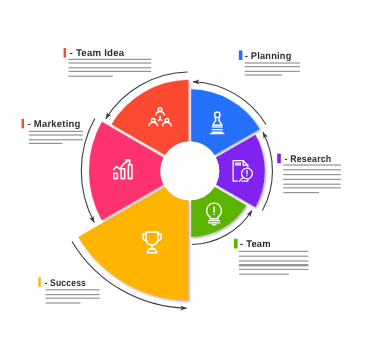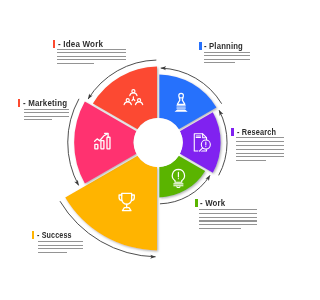--- a/index.html
+++ b/index.html
@@ -110,21 +110,21 @@
             <circle cx="19.25" cy="14.4" r="1.95"></circle>
             <path d="M14.65,20.1 A4.75,4.75 0 0 1 23.85,20.1"></path>
             <path d="M12,10.1 L12,12.6 M12,12.6 L10.2,14.9 M12,12.6 L13.8,14.9"></path>
           </g>
         </g>
       </g>
   </svg>
   <div class="calloutlayer">
       <div class="blk" style="left: 0px; top: 0px; width: 300px; height: 300px;">
         <div class="tick blk" style="background: rgb(252, 74, 48); left: 52.8px; top: 39.2px;"></div>
-        <div class="ttl blk" style="left: 58px; top: 39.7px; transform-origin: 0px 50%; transform: scaleX(0.99);">- Idea Work</div>
+        <div class="ttl blk" style="left: 58px; top: 39.7px; transform-origin: 0px 50%; transform: scaleX(0.99);">- Team Idea</div>
         <div class="lines blk" style="left: 56.7px; top: 48.6px;">
           <div class="ln" style="width: 69.3px; margin-bottom: 2.48px;"></div>
           <div class="ln" style="width: 69.3px; margin-bottom: 2.48px;"></div>
           <div class="ln" style="width: 69.3px; margin-bottom: 2.48px;"></div>
           <div class="ln" style="width: 69.3px; margin-bottom: 2.48px;"></div>
           <div class="ln" style="width: 36.9px; margin-bottom: 2.48px;"></div>
         </div>
       </div>
       <div class="blk" style="left: 0px; top: 0px; width: 300px; height: 300px; text-align: right;">
         <div class="tick blk" style="background: rgb(39, 113, 252); left: 199px; top: 41.5px;"></div>
@@ -154,21 +154,21 @@
           <div class="ln" style="width: 47.6px; margin-bottom: 2.75px;"></div>
           <div class="ln" style="width: 47.6px; margin-bottom: 2.75px;"></div>
           <div class="ln" style="width: 47.6px; margin-bottom: 2.75px;"></div>
           <div class="ln" style="width: 47.6px; margin-bottom: 2.75px;"></div>
           <div class="ln" style="width: 47.6px; margin-bottom: 2.75px;"></div>
           <div class="ln" style="width: 30.1px; margin-bottom: 2.75px;"></div>
         </div>
       </div>
       <div class="blk" style="left: 0px; top: 0px; width: 300px; height: 300px;">
         <div class="tick blk" style="background: rgb(90, 180, 0); left: 194.9px; top: 198.3px;"></div>
-        <div class="ttl blk" style="left: 200.1px; top: 198.8px; transform-origin: 0px 50%; transform: scaleX(0.963585);">- Work</div>
+        <div class="ttl blk" style="left: 200.1px; top: 198.8px; transform-origin: 0px 50%; transform: scaleX(0.963585);">- Team</div>
         <div class="lines blk" style="left: 198.8px; top: 208.7px;">
           <div class="ln" style="width: 58.3px; margin-bottom: 2.88px;"></div>
           <div class="ln" style="width: 58.3px; margin-bottom: 2.88px;"></div>
           <div class="ln" style="width: 58.3px; margin-bottom: 2.88px;"></div>
           <div class="ln" style="width: 58.3px; margin-bottom: 2.88px;"></div>
           <div class="ln" style="width: 58.3px; margin-bottom: 2.88px;"></div>
           <div class="ln" style="width: 41.8px; margin-bottom: 2.88px;"></div>
         </div>
       </div>
       <div class="blk" style="left: 0px; top: 0px; width: 300px; height: 300px;">

